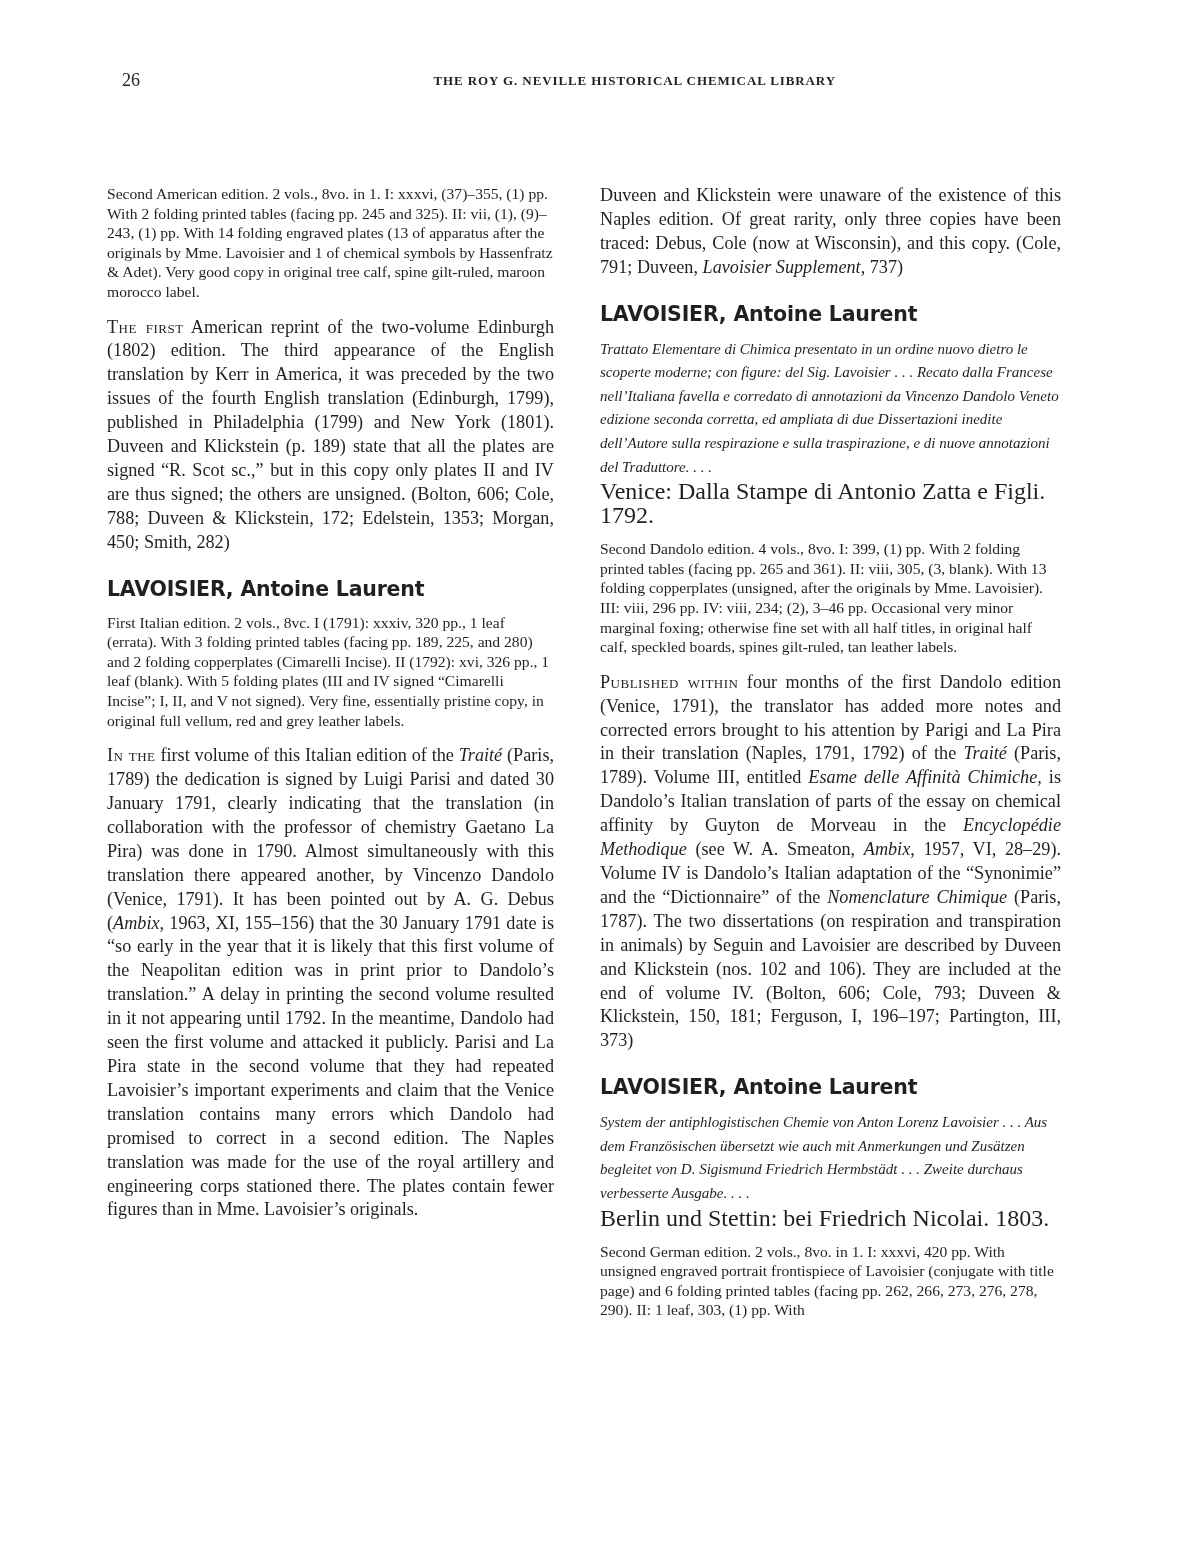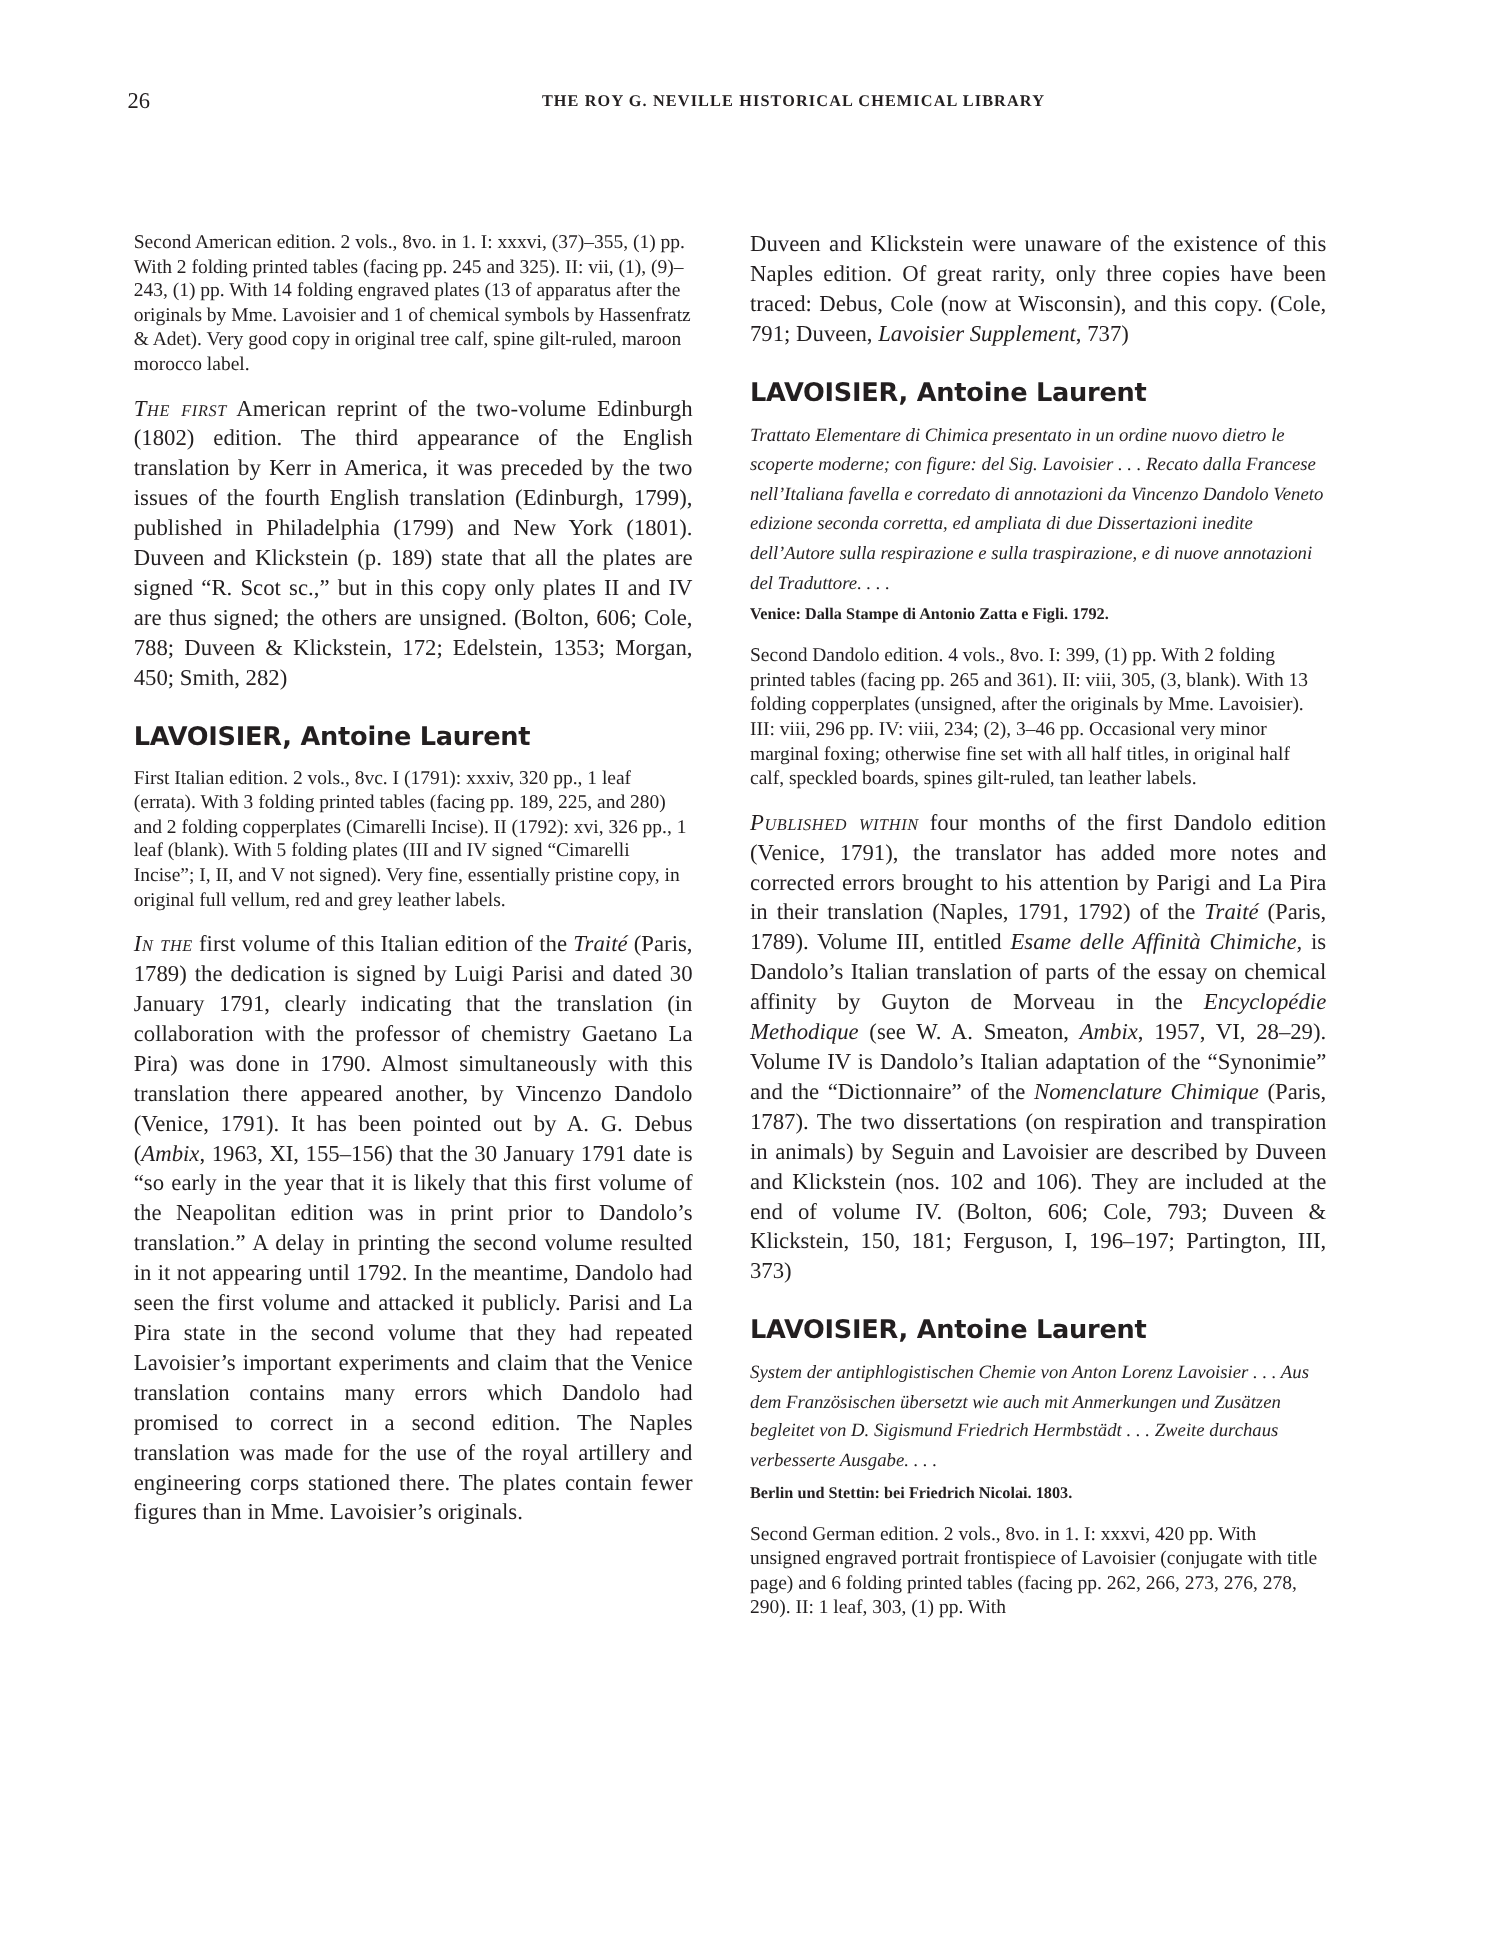--- a/index.html
+++ b/index.html
@@ -1,42 +1,42 @@
 <!DOCTYPE html>
 <html><head>
 <meta charset="utf-8">
 <style>
   html, body { margin: 0; padding: 0; background: #ffffff; }
   body {
     width: 1200px; height: 1553px; position: relative; overflow: hidden;
     color: #231f20;
     font-family: "Liberation Serif", "DejaVu Serif", serif;
   }
-  .page-number { position: absolute; left: 102px; top: 70px; font-size: 18px; }
+  .page-number { position: absolute; left: 122px; top: 70px; font-size: 18px; }
   .running-head {
     position: absolute; left: 330px; width: 506px; top: 73px; text-align: right;
     font-size: 13px; letter-spacing: 0.9px; font-weight: bold; font-variant: small-caps;
     text-transform: uppercase;
   }
   .col { position: absolute; top: 184px; }
   .col-left { left: 107px; width: 447px; }
   .col-right { left: 600px; width: 461px; }
 
   .desc { font-size: 15.6px; line-height: 19.6px; margin: 0 0 14px 0; }
   .body {
     font-size: 18.2px; line-height: 23.9px; margin: 0 0 14px 0;
     text-align: justify; hyphens: manual;
   }
-  .sc { font-variant: small-caps; letter-spacing: 0.5px; font-style: italic; }
+  .sc { font-variant: small-caps; letter-spacing: 0.5px; }
   .heading {
     font-family: "DejaVu Sans", "Liberation Sans", sans-serif;
     font-size: 20.5px; font-weight: bold; margin: 22px 0 12px 0; letter-spacing: -0.2px;
   }
   .title-it { font-style: italic; font-size: 15px; line-height: 23.6px; margin: 0; }
-  .imprint { font-size: 13px; line-height: 24px; margin: 0 0 12px 0; font-weight: bold; }
+  .imprint { font-size: 24px; line-height: 24px; margin: 0 0 12px 0; }
   i { }
 </style>
 </head>
 <body>
 
 <div class="page-number">26</div>
 <div class="running-head">The Roy G. Neville Historical Chemical Library</div>
 
 <div class="col col-left">
   <p class="desc">Second American edition. 2 vols., 8vo. in 1. I: xxxvi, (37)–355, (1) pp. With 2 folding printed tables (facing pp. 245 and 325). II: vii, (1), (9)–243, (1) pp. With 14 folding engraved plates (13 of apparatus after the originals by Mme. Lavoisier and 1 of chemical symbols by Hassenfratz &amp; Adet). Very good copy in original tree calf, spine gilt-ruled, maroon morocco label.</p>

